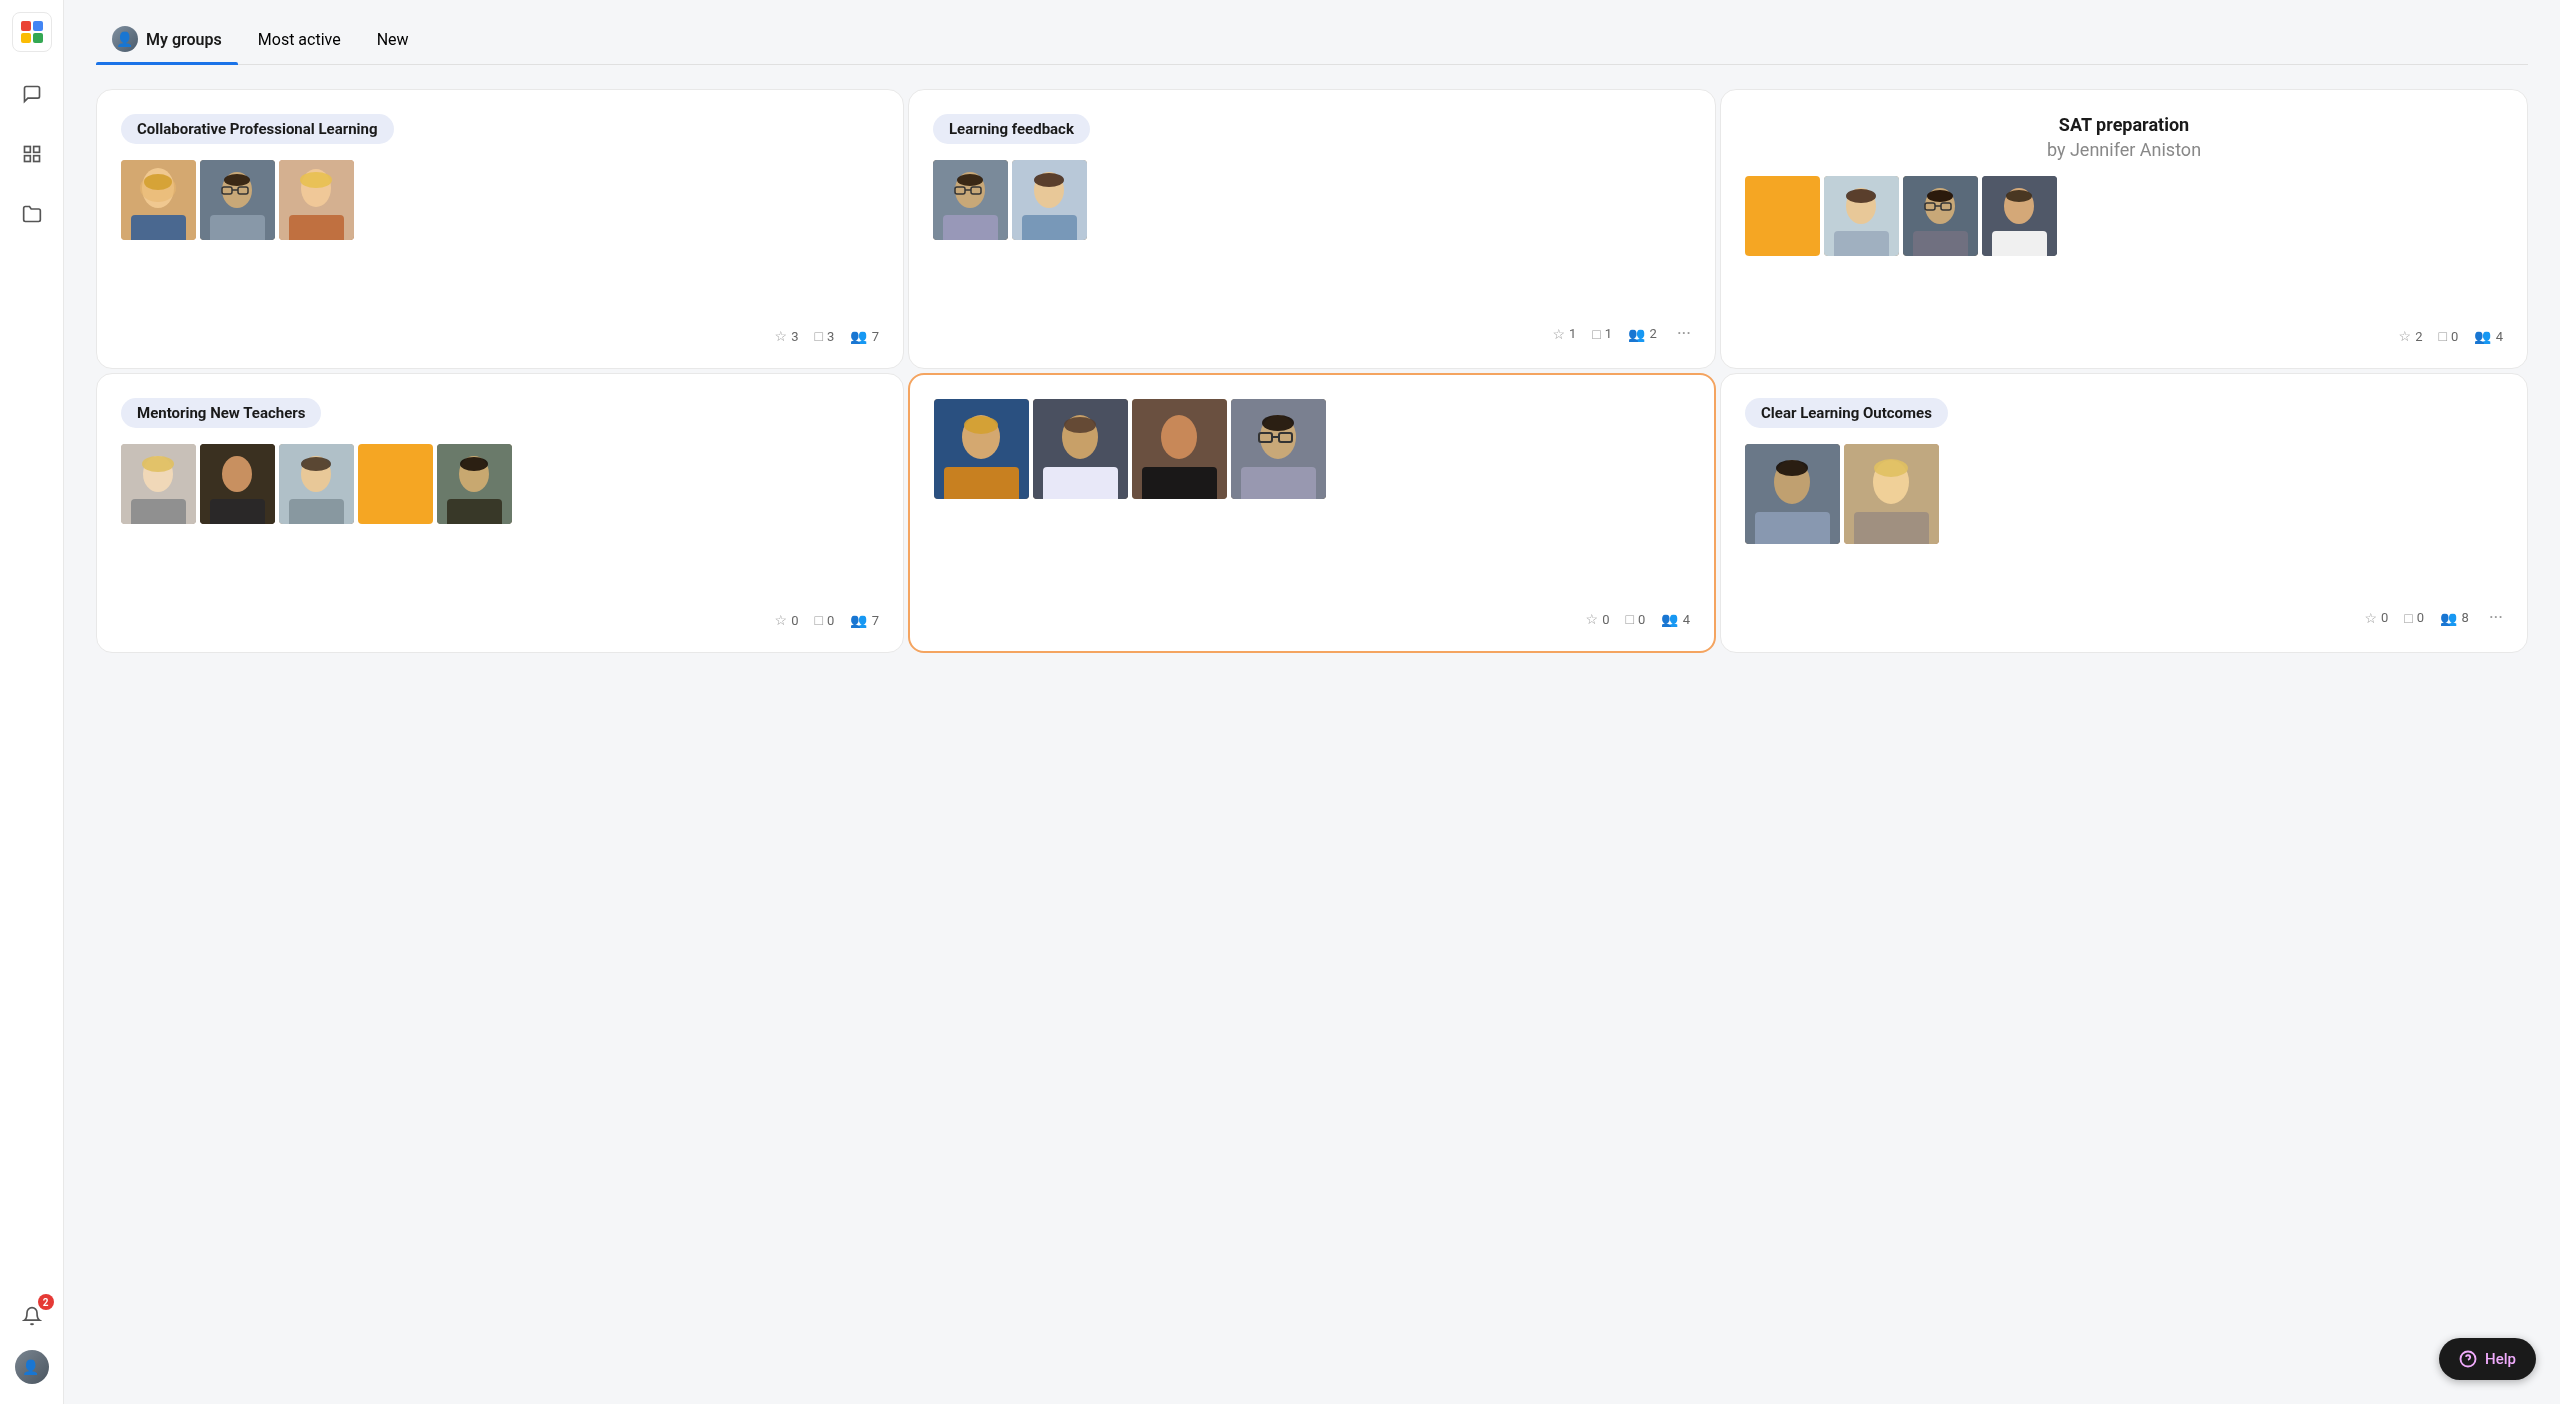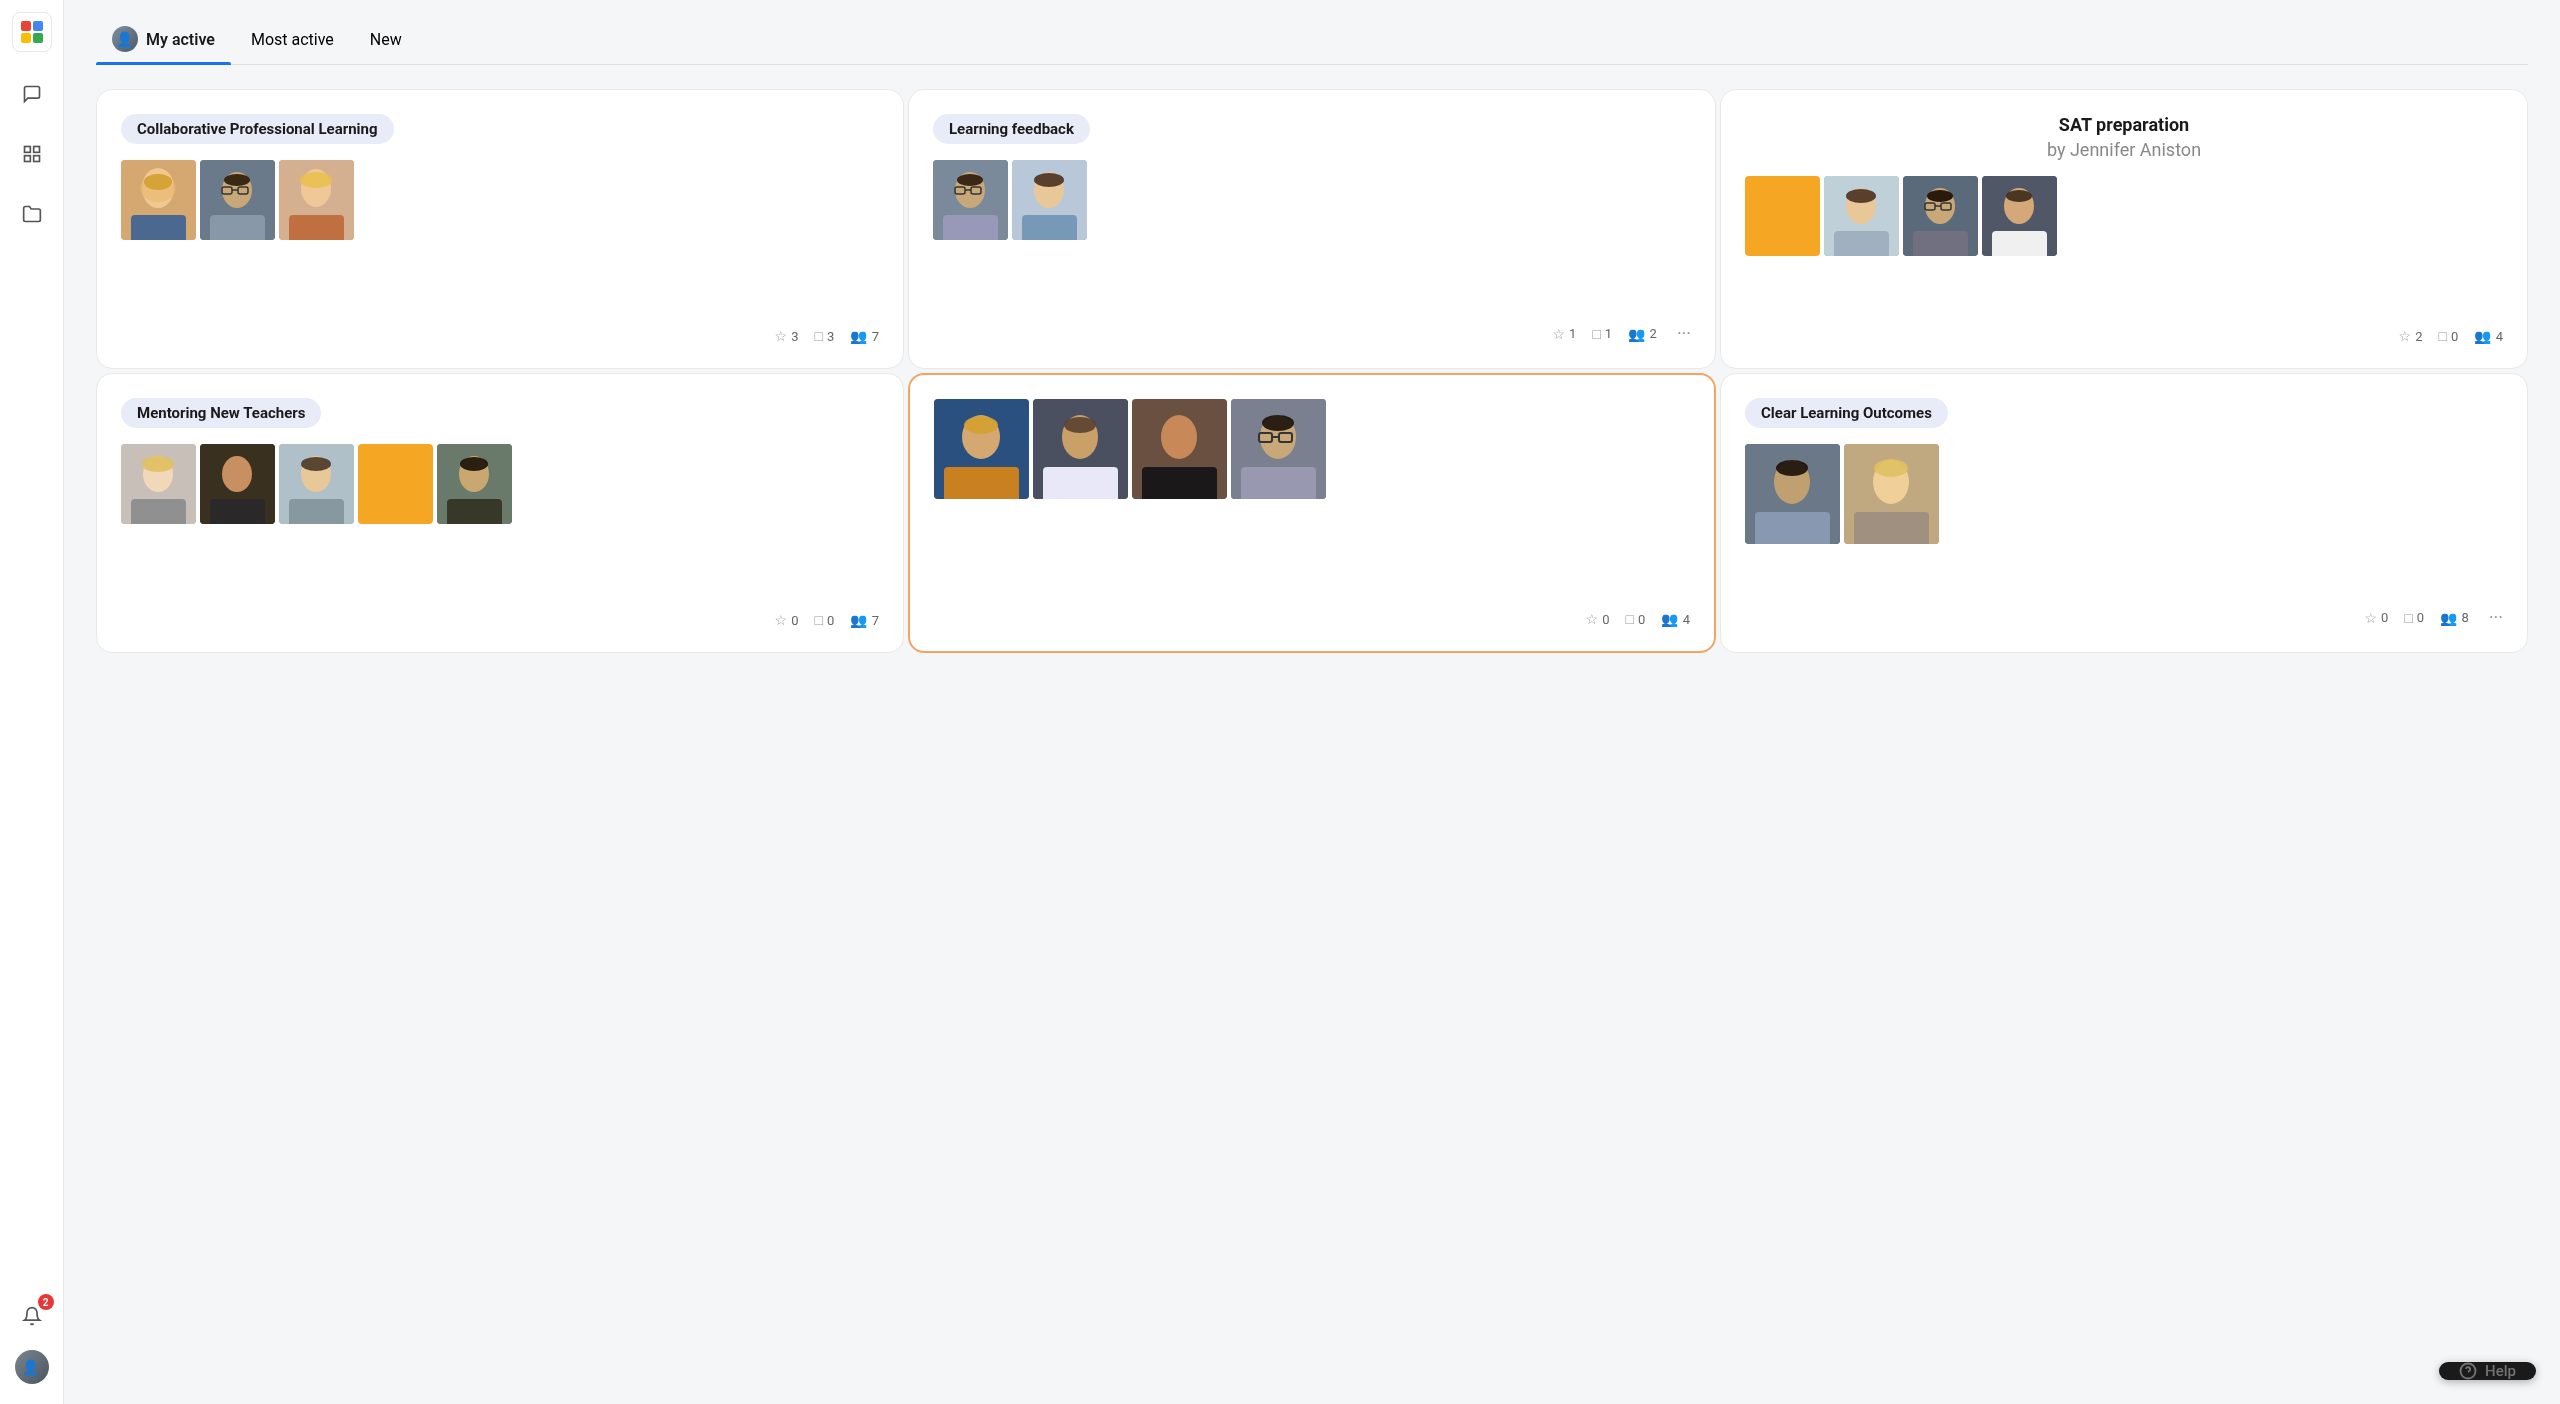--- a/index.html
+++ b/index.html
@@ -219,23 +219,23 @@
       cursor: pointer;
       margin-left: 4px;
     }
 
     
     .help-btn {
       position: fixed;
       bottom: 24px;
       right: 24px;
       background: #1a1a1a;
-      color: #737373;
+      color: #f0abfc;
       border-radius: 24px;
-      padding: 0 20px;
+      padding: 12px 20px;
       display: flex;
       align-items: center;
       gap: 8px;
       font-size: 15px;
       font-weight: 500;
       cursor: pointer;
       box-shadow: 0 2px 8px rgba(0,0,0,0.3);
     }
 
     
@@ -315,21 +315,21 @@
       👤
     </div>
   </div>
 </div>
 
 <div class="main">
 
   <div class="tabs">
     <div class="tab-item active">
       <div style="width:26px;height:26px;border-radius:50%;background:linear-gradient(135deg,#8090a0,#4a5a6a);overflow:hidden;display:flex;align-items:center;justify-content:center;font-size:14px;color:#fff;">👤</div>
-      <span>My active</span>
+      <span>My groups</span>
     </div>
     <div class="tab-item">
       <span>Most active</span>
     </div>
     <div class="tab-item">
       <span>New</span>
     </div>
   </div>
 
   <div class="cards-grid">

